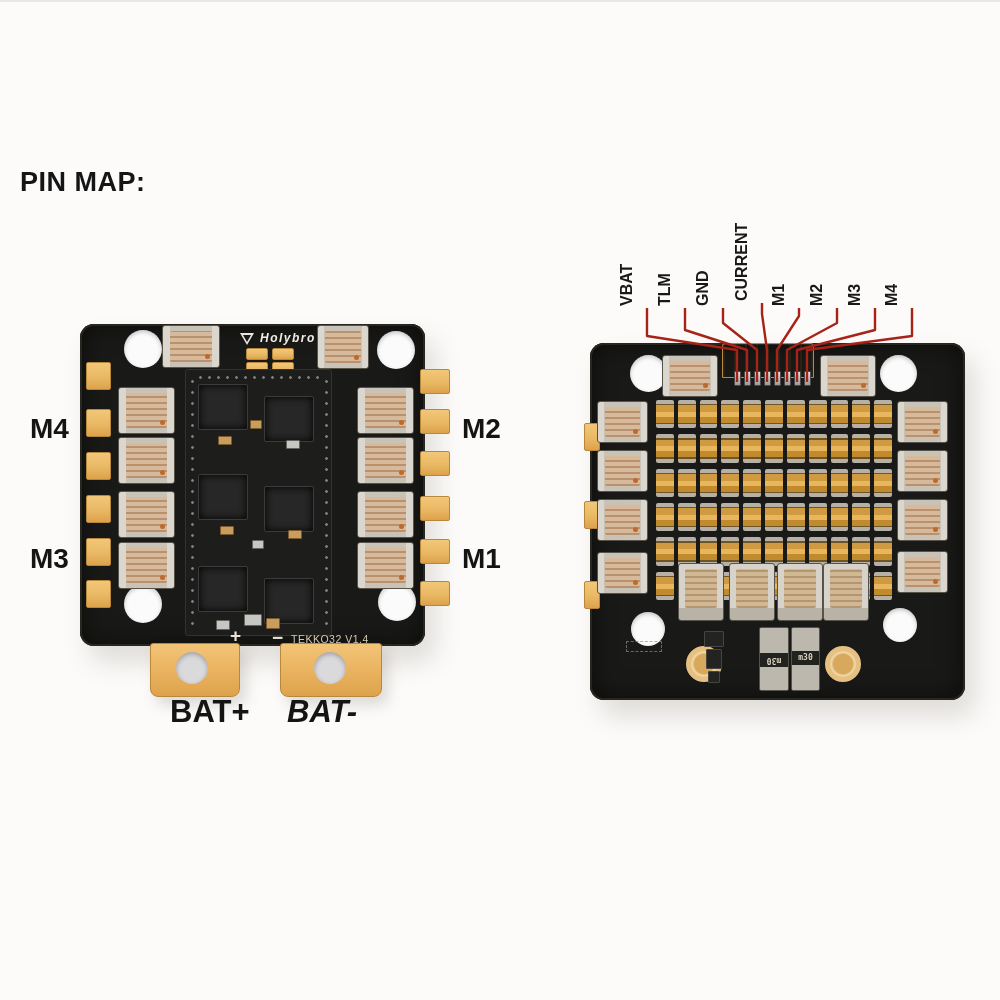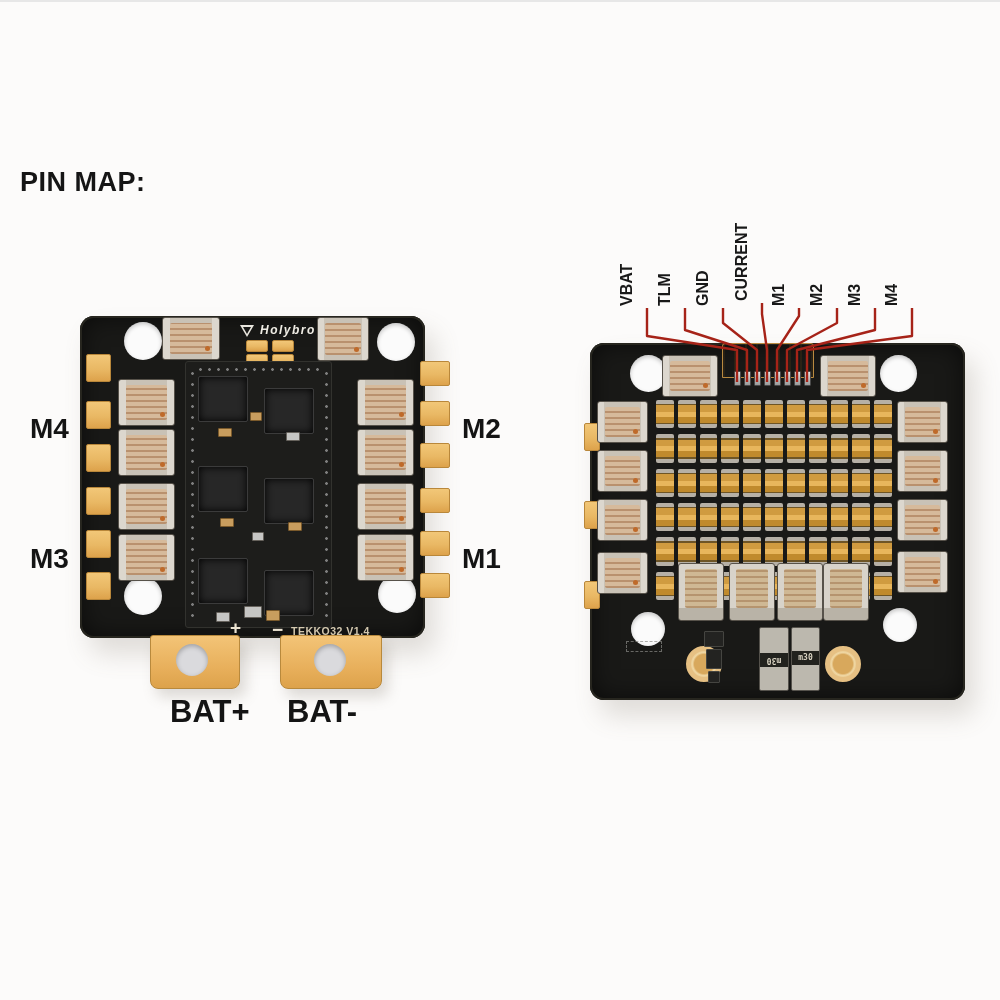--- a/index.html
+++ b/index.html
@@ -69,33 +69,33 @@
          font-family:"DejaVu Sans Mono",monospace;font-size:8px;font-weight:bold;color:#d9d3c2;}
   .flip{transform:rotate(180deg);}
 
   
   .brandtxt{position:absolute;font-size:12px;font-weight:bold;font-style:italic;color:#efece4;letter-spacing:1.5px;}
   .logoicon{position:absolute;width:0;height:0;border-left:7px solid rgba(0,0,0,0);
             border-right:7px solid rgba(0,0,0,0);border-top:12px solid #e9e6de;}
   .logoicon::after{content:"";position:absolute;left:-4px;top:-10px;width:0;height:0;
             border-left:4px solid rgba(0,0,0,0);border-right:4px solid rgba(0,0,0,0);border-top:7px solid #191917;}
   .silkplus{position:absolute;font-size:19px;font-weight:bold;color:#ece4d2;}
-  .silkmodel{position:absolute;font-size:10.5px;font-weight:bold;color:#d4c9b0;letter-spacing:.5px;}
+  .silkmodel{position:absolute;font-size:10.5px;font-weight:normal;color:#d4c9b0;letter-spacing:.5px;}
 
   svg.leaders{position:absolute;left:0;top:0;pointer-events:none;}
 </style>
 </head>
 <body>
 
 <div id="canvas">
   <div class="topline"></div>
 
   <div class="title" style="left:20px;top:167px;">PIN MAP:</div>
 
-  <div class="abs" style="left:80px;top:316px;width:345px;height:375px;">
+  <div class="abs" style="left:80px;top:324px;width:345px;height:375px;">
     <div class="pcb" style="left:0;top:0;width:345px;height:322px;"></div>
 
     <div class="hole" style="left:44px;top:6px;width:38px;height:38px;"></div>
     <div class="hole" style="left:297px;top:7px;width:38px;height:38px;"></div>
     <div class="hole" style="left:44px;top:261px;width:38px;height:38px;"></div>
     <div class="hole" style="left:298px;top:259px;width:38px;height:38px;"></div>
 
     <div class="pad" style="left:6px;top:38px;width:23px;height:26px;"></div>
     <div class="pad" style="left:6px;top:85px;width:23px;height:26px;"></div>
     <div class="pad" style="left:6px;top:128px;width:23px;height:26px;"></div>
@@ -160,21 +160,21 @@
     <div class="tab" style="left:200px;top:319px;width:100px;height:52px;"></div>
     <div class="thole" style="left:96px;top:328px;"></div>
     <div class="thole" style="left:234px;top:328px;"></div>
   </div>
 
   <div class="mlabel" style="left:30px;top:413px;">M4</div>
   <div class="mlabel" style="left:30px;top:543px;">M3</div>
   <div class="mlabel" style="left:462px;top:413px;">M2</div>
   <div class="mlabel" style="left:462px;top:543px;">M1</div>
   <div class="batlabel" style="left:170px;top:694px;">BAT+</div>
-  <div class="batlabel" style="left:287px;top:694px;">BAT-</div>
+  <div class="batlabel" style="left:287px;top:694px;font-style:italic;">BAT-</div>
 
   <div class="abs" style="left:590px;top:343px;width:375px;height:357px;">
     <div class="pcb" style="left:0;top:0;width:375px;height:357px;"></div>
 
     <div class="hole" style="left:40px;top:12px;width:37px;height:37px;"></div>
     <div class="hole" style="left:290px;top:12px;width:37px;height:37px;"></div>
     <div class="hole" style="left:41px;top:269px;width:34px;height:34px;"></div>
     <div class="hole" style="left:293px;top:265px;width:34px;height:34px;"></div>
 
     <div class="ghole" style="left:96px;top:303px;width:26px;height:26px;"></div>

